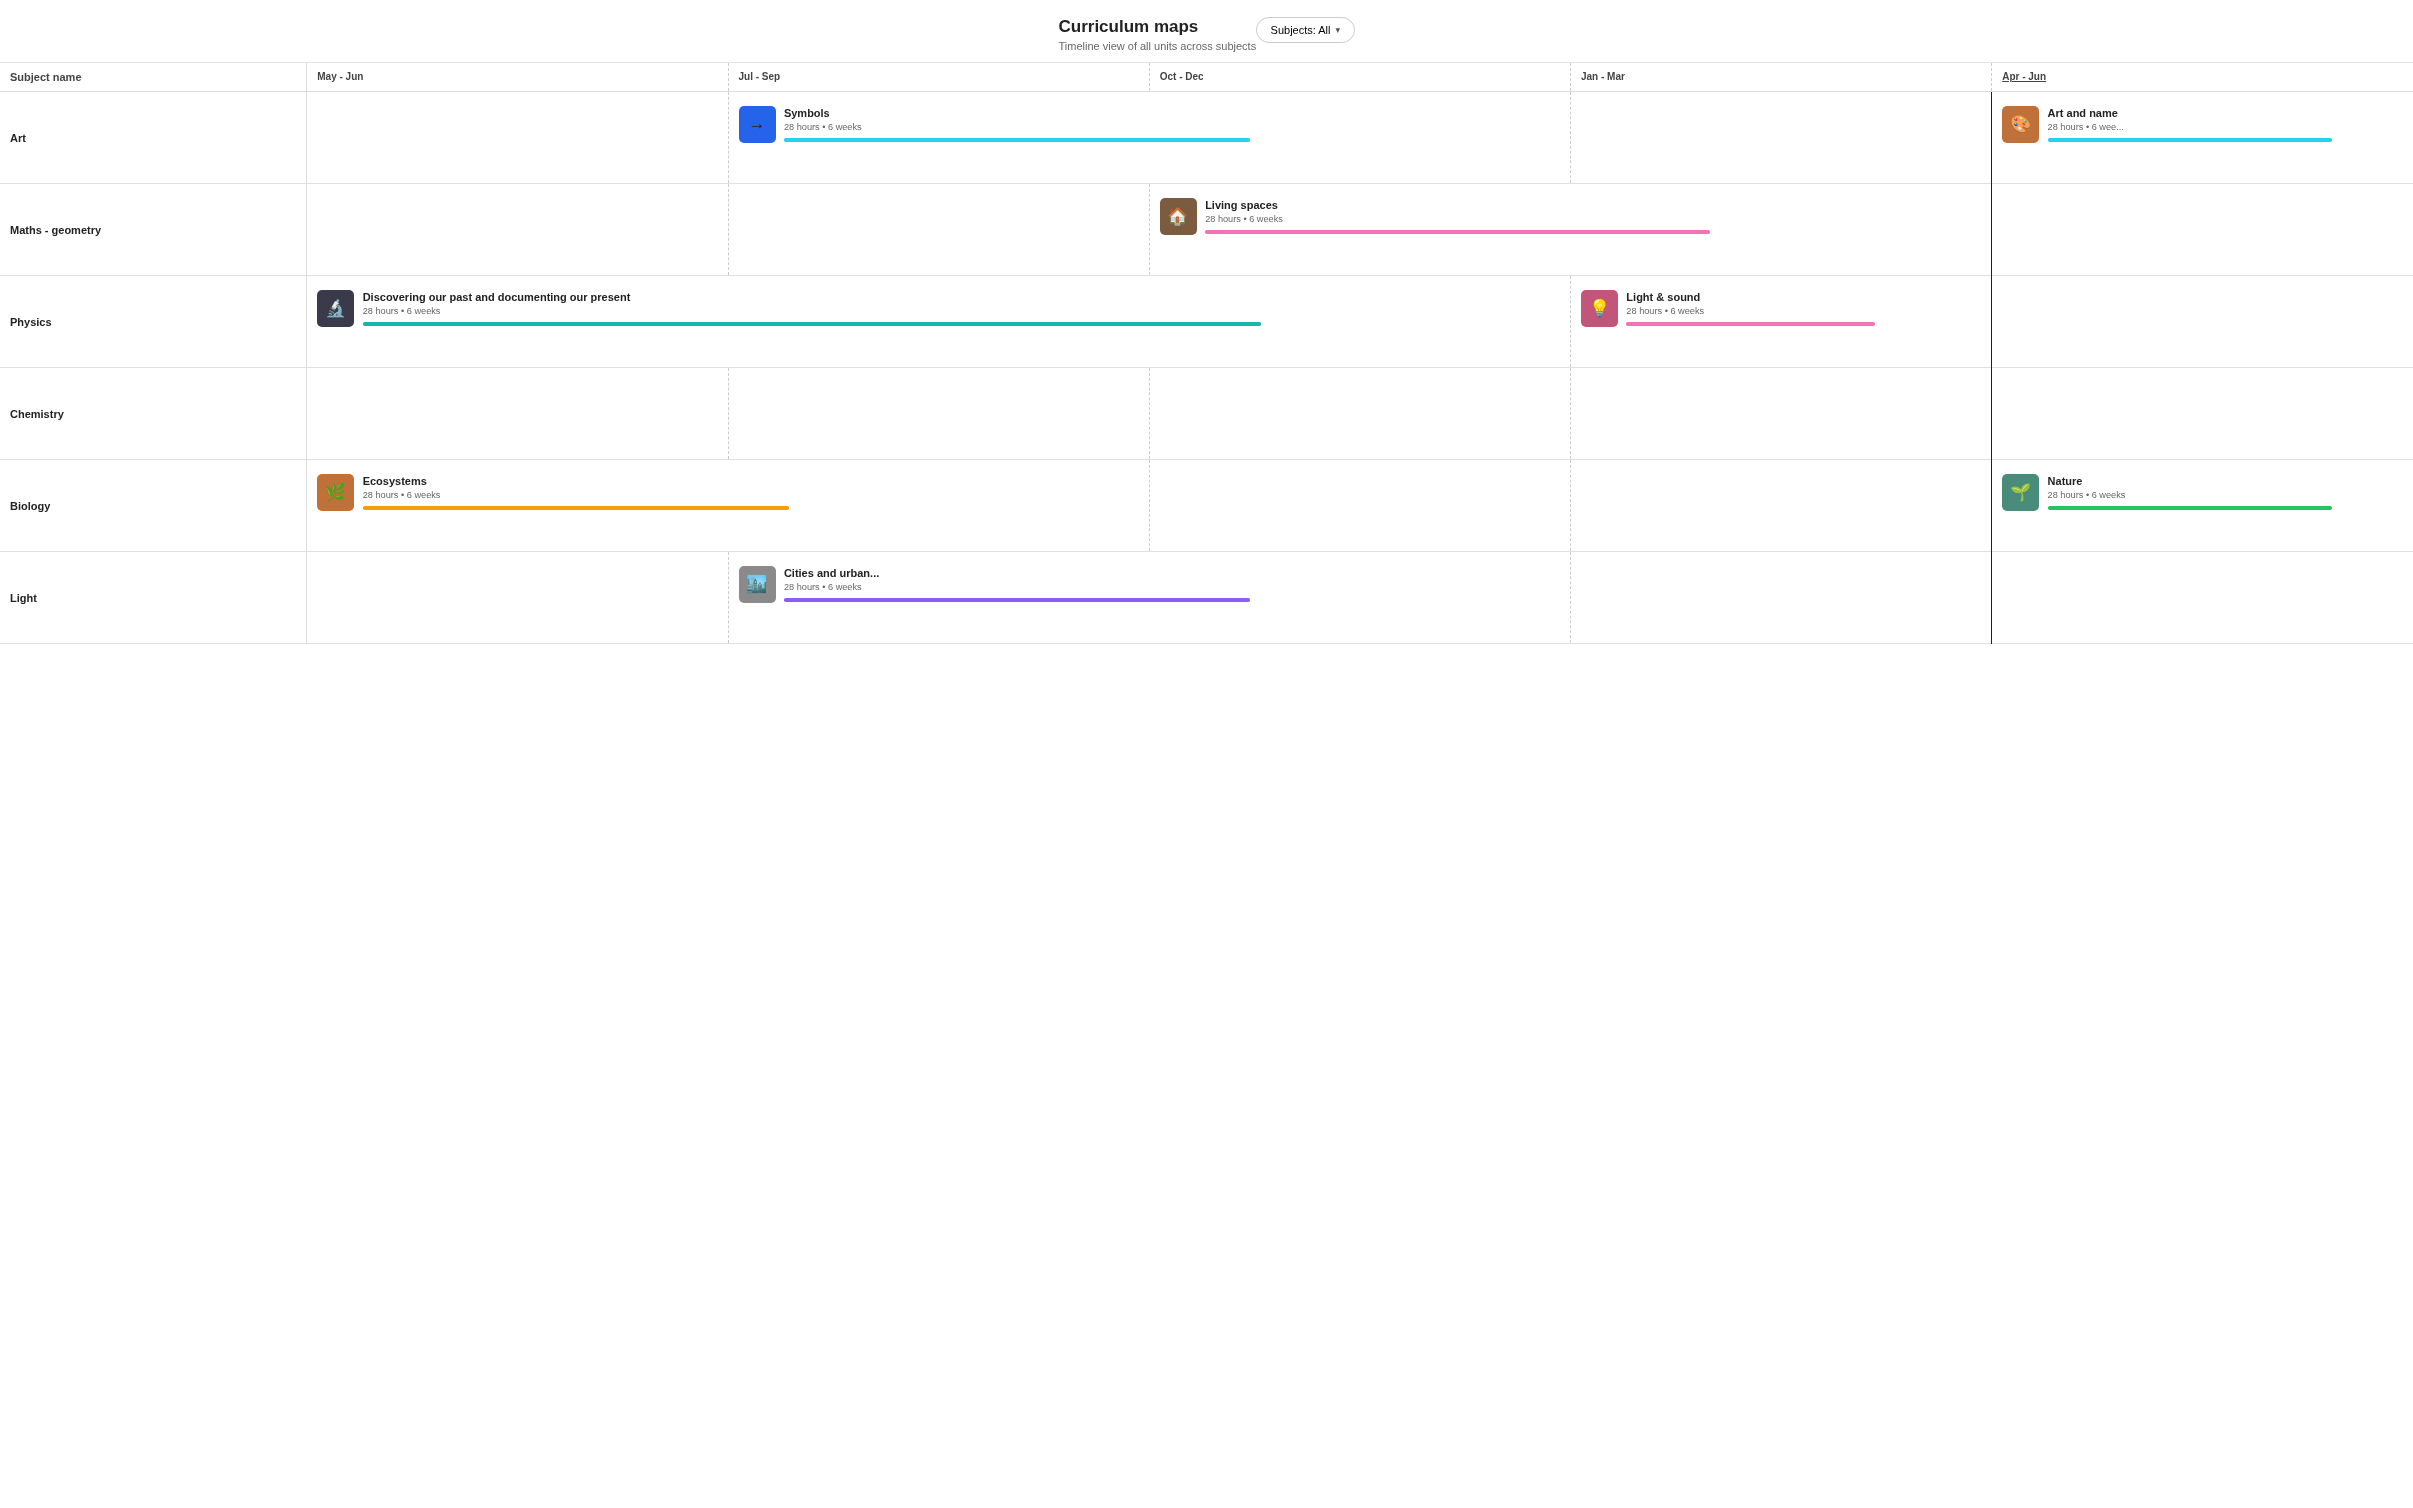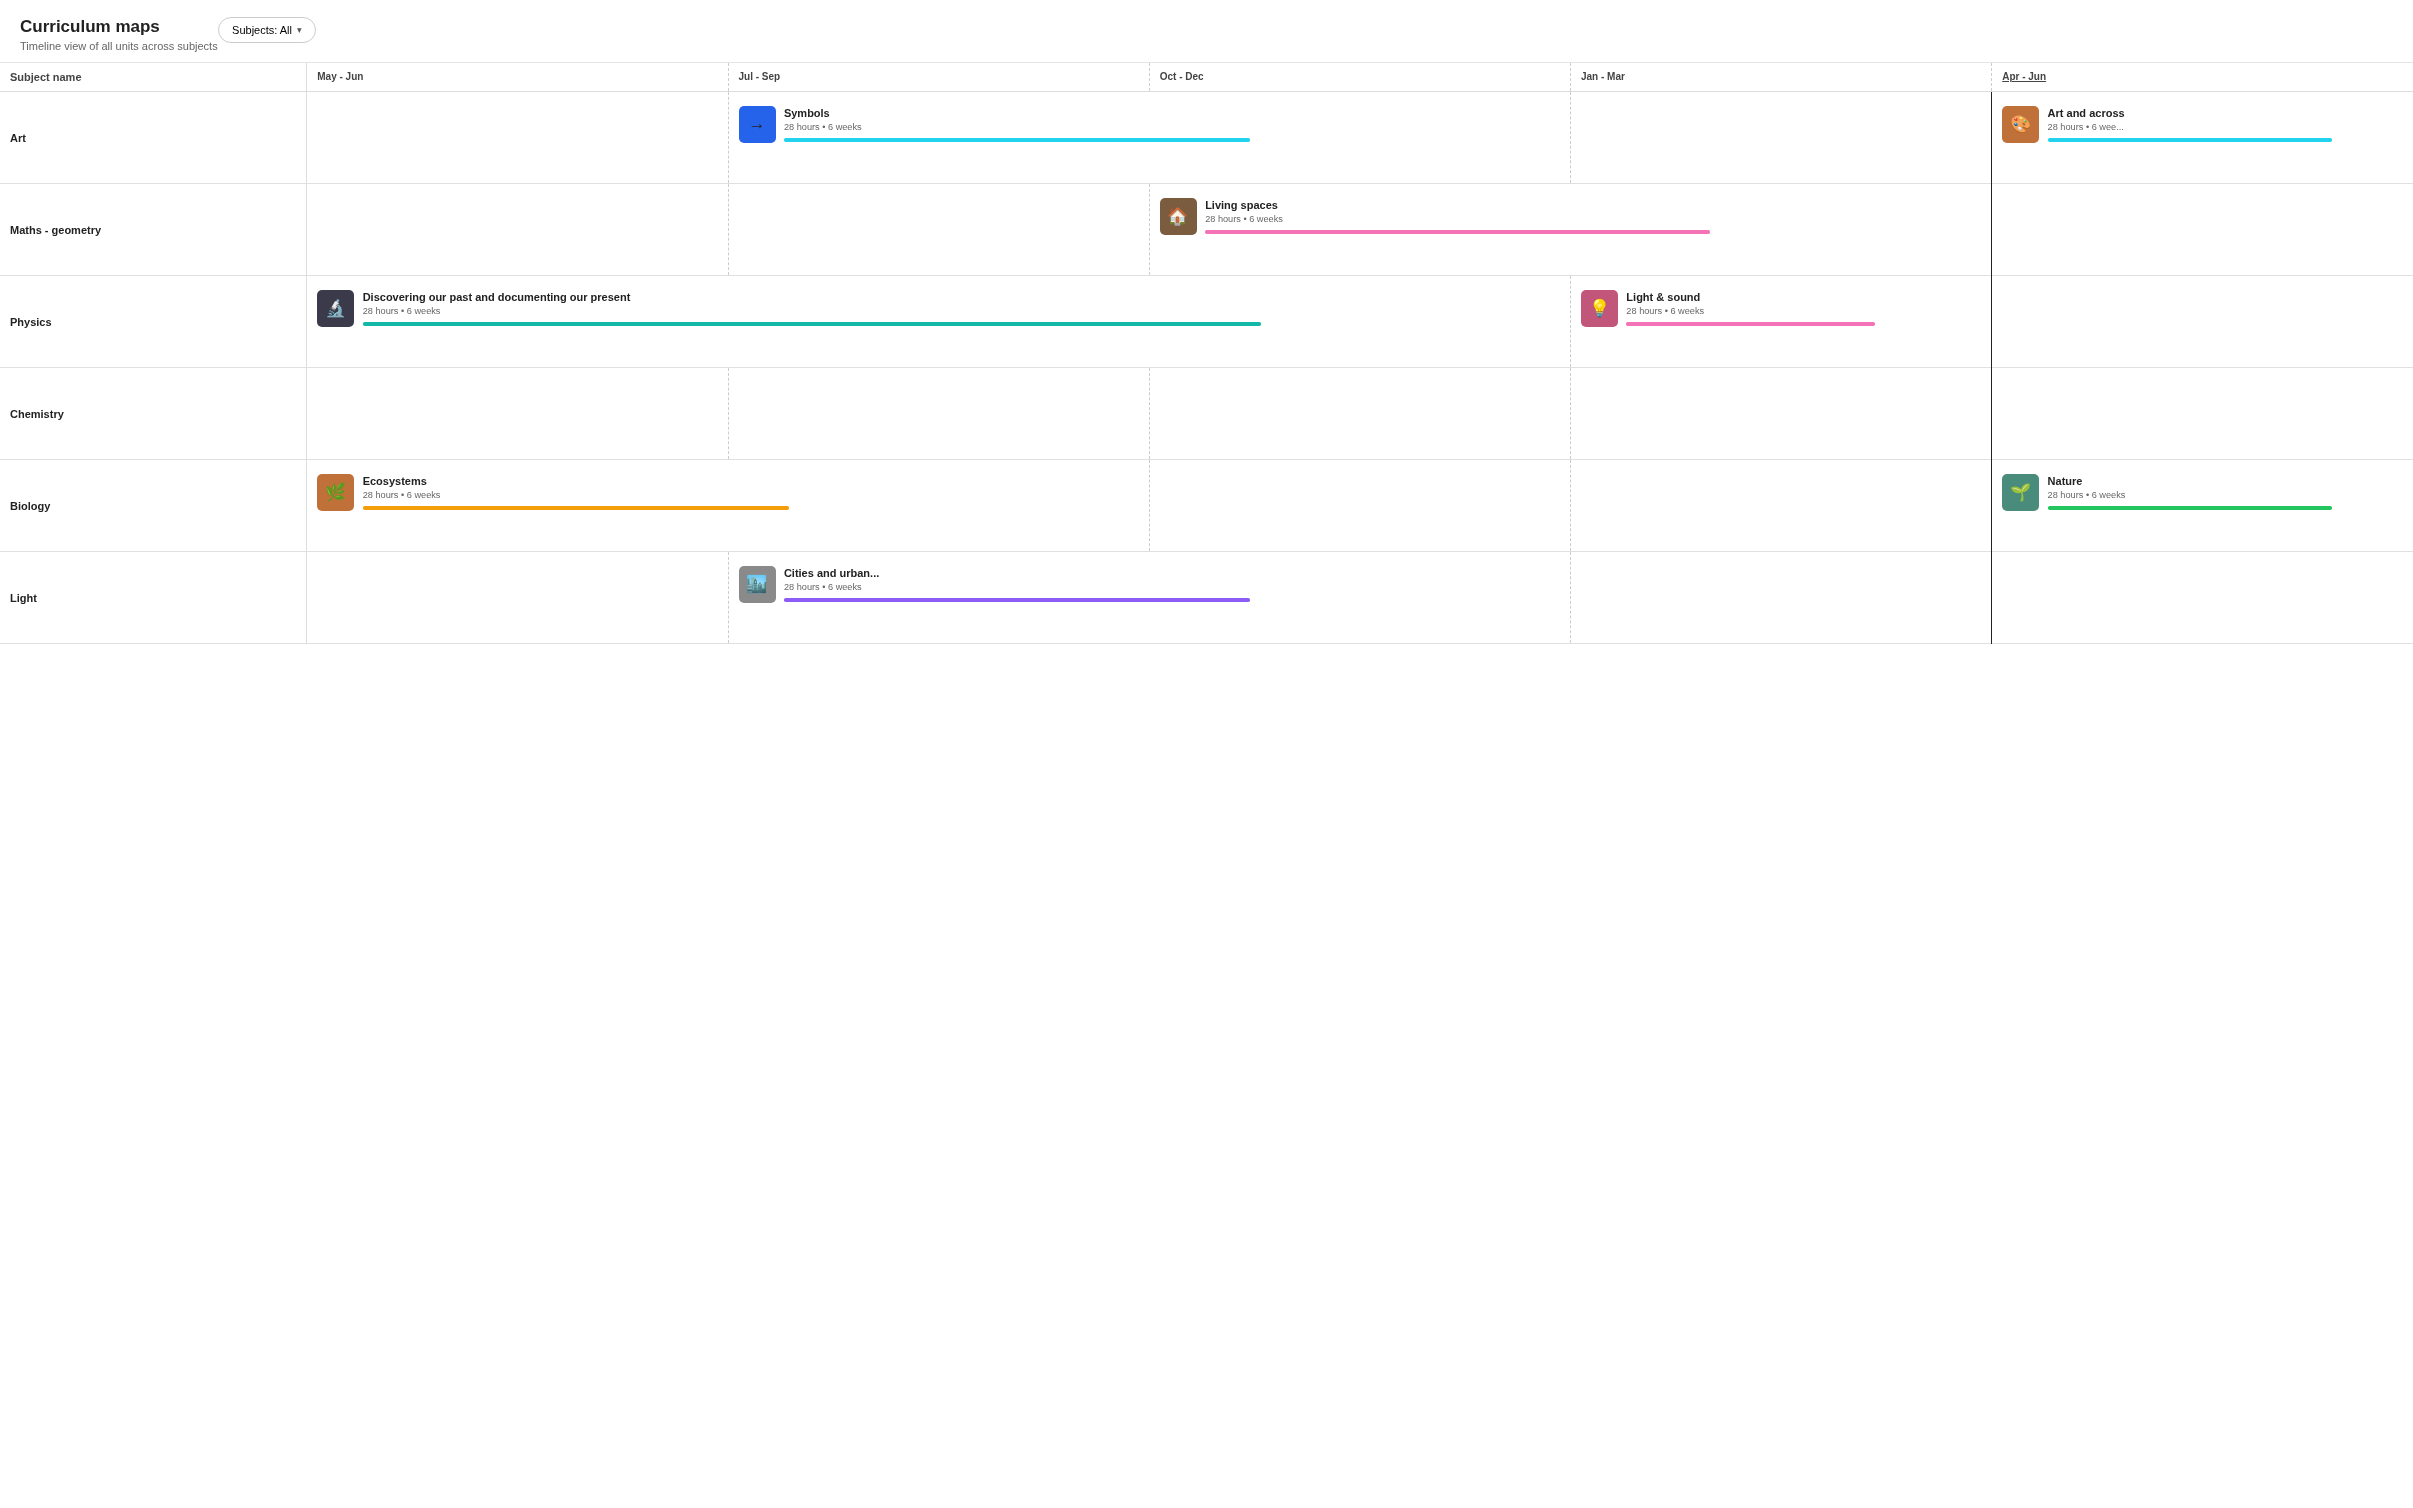--- a/index.html
+++ b/index.html
@@ -1,18 +1,18 @@
 <!DOCTYPE html>
 <html style="font-size:13.4px"><head>
   <meta charset="utf-8">
   <style>
     * { box-sizing: border-box; margin: 0; padding: 0; }
     body { font-family: -apple-system, BlinkMacSystemFont, 'Segoe UI', sans-serif; background: #fff; color: #222; font-size: 11.7px; }
 
-    .header { padding: 17px 20px 10px; border-bottom: 0.8px solid #e5e5e5; display: flex; align-items: flex-start; justify-content: flex-start; }
+    .header { padding: 17px 20px 10px; border-bottom: 0.8px solid #e5e5e5; display: flex; align-items: flex-start; justify-content: center; }
     .header-left {}
     .page-title { font-size: 17px; font-weight: 700; }
     .page-subtitle { font-size: 11px; color: #666; margin-top: 2.5px; }
     .subjects-btn { border: 0.8px solid #ccc; border-radius: 17px; padding: 5.9px 13.4px; font-size: 11px; background: #fff; cursor: pointer; display: flex; align-items: center; gap: 5px; }
     .subjects-btn .chevron { font-size: 9.2px; color: #555; }
 
     .timeline-container { overflow-x: auto; }
     .timeline-table { width: 100%; border-collapse: collapse; table-layout: fixed; }
 
     
@@ -112,21 +112,21 @@
                 <div class="unit-meta">28 hours • 6 weeks</div>
                 <div class="unit-bar bar-cyan" style="width: 60%;"></div>
               </div>
             </div>
           </td>
           <td></td>
           <td colspan="1" class="today-col">
             <div class="unit-card">
               <div class="unit-thumb thumb-orange" style="font-size: 17px;">🎨</div>
               <div class="unit-info">
-                <div class="unit-title">Art and across</div>
+                <div class="unit-title">Art and name</div>
                 <div class="unit-meta">28 hours • 6 wee...</div>
                 <div class="unit-bar bar-cyan" style="width: 80%;"></div>
               </div>
             </div>
           </td>
         </tr>
         <tr>
           <td class="col-subject">Maths - geometry</td>
           <td></td>
           <td></td>

